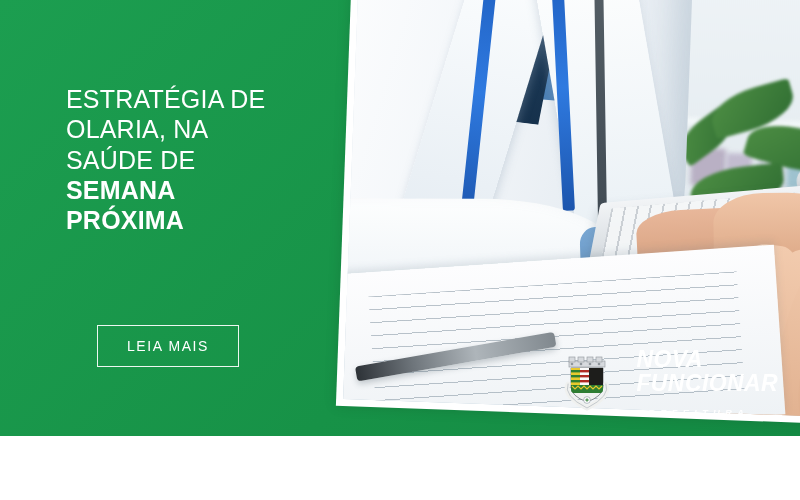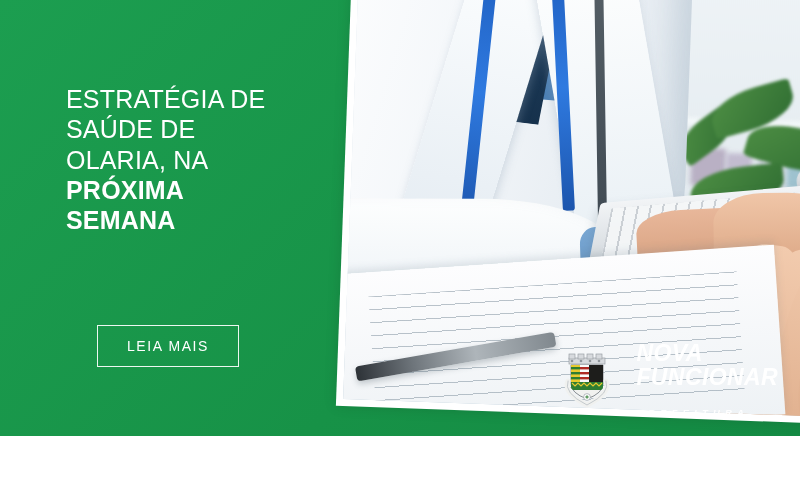--- a/index.html
+++ b/index.html
@@ -414,21 +414,21 @@
     font-size: 23px;
     font-weight: 700;
     line-height: 1.02;
     letter-spacing: 0.4px;
   }
   .logo-sub {
     display: block;
     font-size: 9.5px;
     font-weight: 700;
     letter-spacing: 5.2px;
-    margin-top: 18px;
+    margin-top: 12px;
     color: rgba(255, 255, 255, 0.93);
   }
 </style>
 </head>
 <body>
 
 <div class="banner">
 
   <div class="bg-green"></div>
 
@@ -493,24 +493,24 @@
       <div class="paper">
         <div class="paper-lines"></div>
       </div>
       <div class="pen"></div>
 
     </div>
   </div>
 
   <div class="headline">
     <span class="ln light">ESTRATÉGIA DE</span>
+    <span class="ln light">OLARIA, NA</span>
     <span class="ln light">SAÚDE DE</span>
-    <span class="ln light">OLARIA, NA</span>
+    <span class="ln bold">SEMANA</span>
     <span class="ln bold">PRÓXIMA</span>
-    <span class="ln bold">SEMANA</span>
   </div>
 
   <div class="cta">LEIA MAIS</div>
 
   <div class="logo">
     <div class="crest">
       <svg viewBox="0 0 54 58" width="54" height="58" aria-hidden="true">
 
         <g>
           <rect x="9" y="7" width="36" height="6" fill="#d7dade" stroke="#9aa0a6" stroke-width="0.7"></rect>

